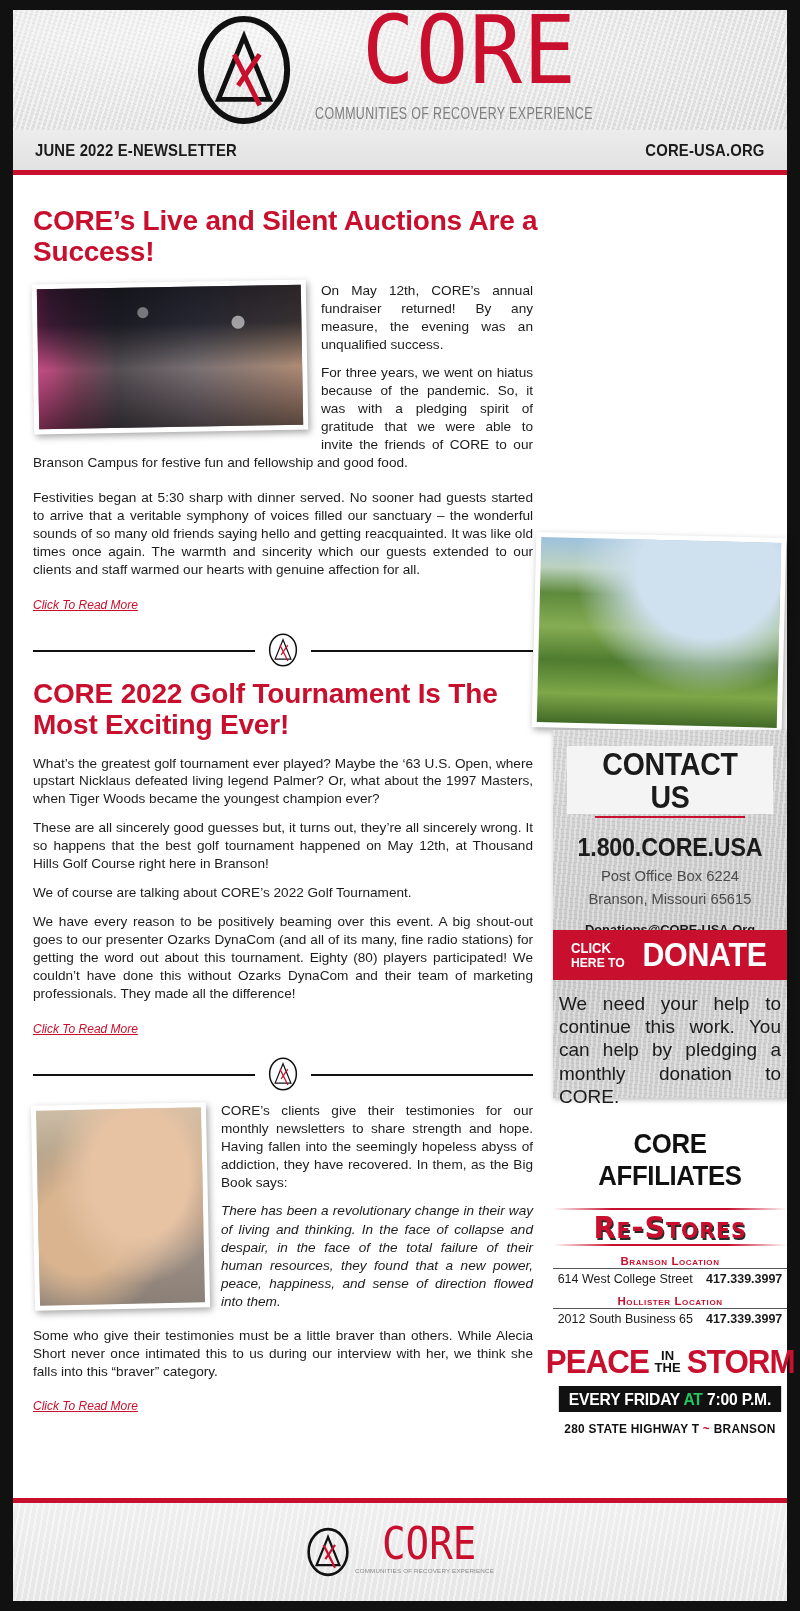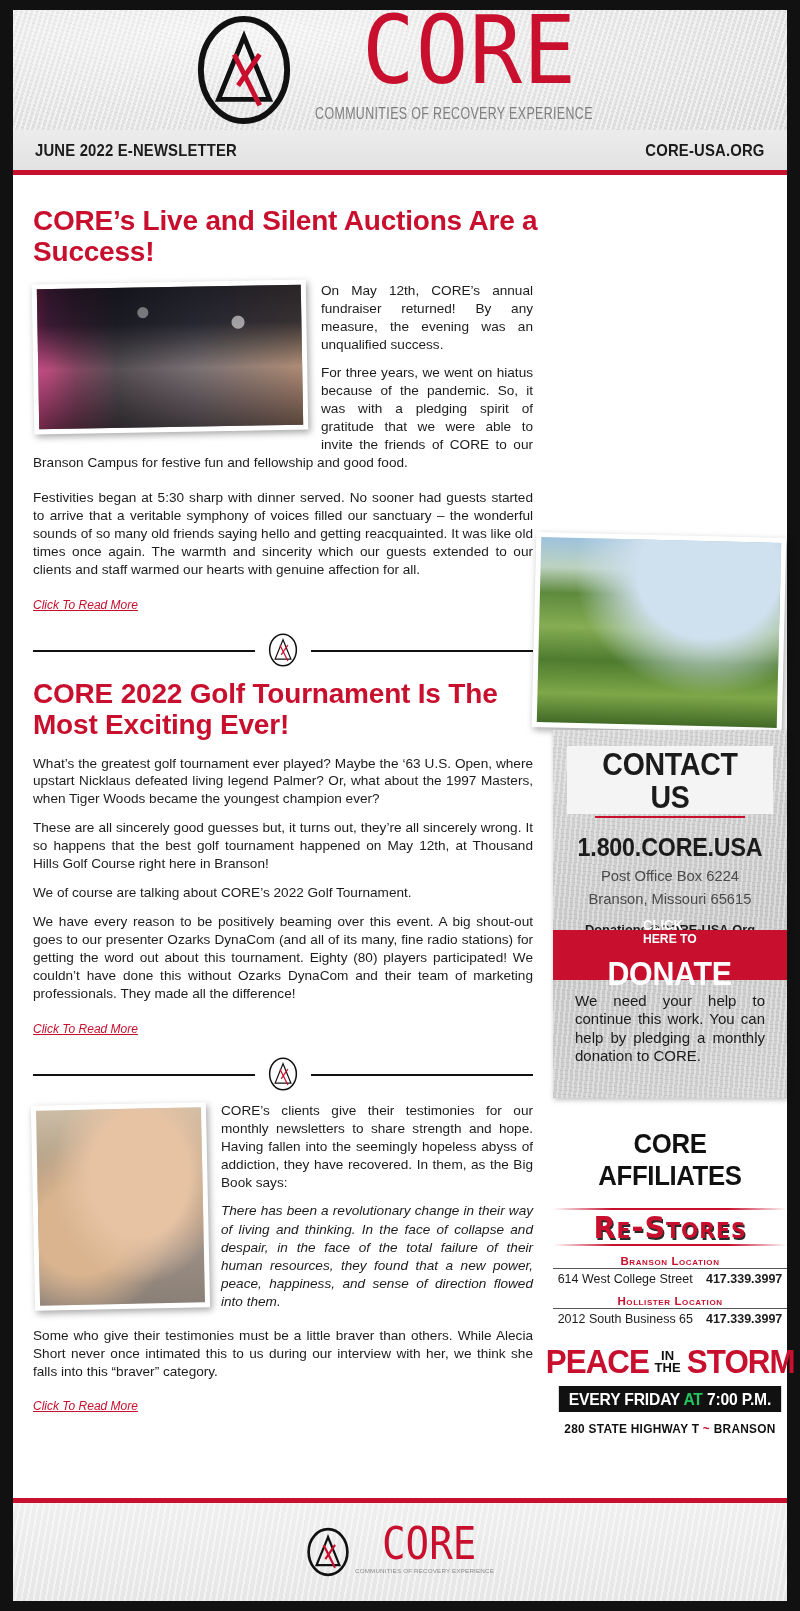--- a/index.html
+++ b/index.html
@@ -206,37 +206,36 @@
   }
   .email {
     font-size: 13.5px; color:#1b1b1b; margin-top:13px; font-weight:bold;
     font-family:"Liberation Sans Narrow","Liberation Sans",sans-serif;
     transform: scaleX(.95);
   }
   .donate-bar {
     position:absolute; left:0; right:0; top:200px; height:50px;
     background:#c8102e; display:flex; align-items:center; justify-content:center; gap:9px;
     z-index:3;
-    flex-direction:column;
   }
   .donate-click {
     color:#fff; font-size:14.5px; font-weight:bold; line-height:1.0; text-align:left;
     font-family:"Liberation Sans Narrow","Liberation Sans",sans-serif;
     transform: scaleX(.9);
   }
   .donate-click small { display:block; font-size:13.5px; }
   .donate-word {
     color:#fff; font-size:33px; font-weight:bold; letter-spacing:-.3px;
     font-family:"Liberation Sans Narrow","Liberation Sans",sans-serif;
     transform: scaleX(.92);
   }
   .pledge {
     position:absolute; left:0; right:0; top:262px; z-index:3;
-    padding: 0 22px; text-align: justify;
-    font-size: 15px; line-height:1.22; color:#1b1b1b;
+    padding: 0 6px; text-align: justify;
+    font-size: 19px; line-height:1.22; color:#1b1b1b;
     font-family:"Liberation Sans Narrow","Liberation Sans",sans-serif;
   }
 
   
   .affiliates { position:absolute; left:553px; top:1128px; width:234px; text-align:center; }
   .aff-title {
     font-size: 28px; font-weight:bold; color:#111; letter-spacing:-.4px;
     font-family:"Liberation Sans Narrow","Liberation Sans",sans-serif;
     transform: scaleX(.92);
   }

